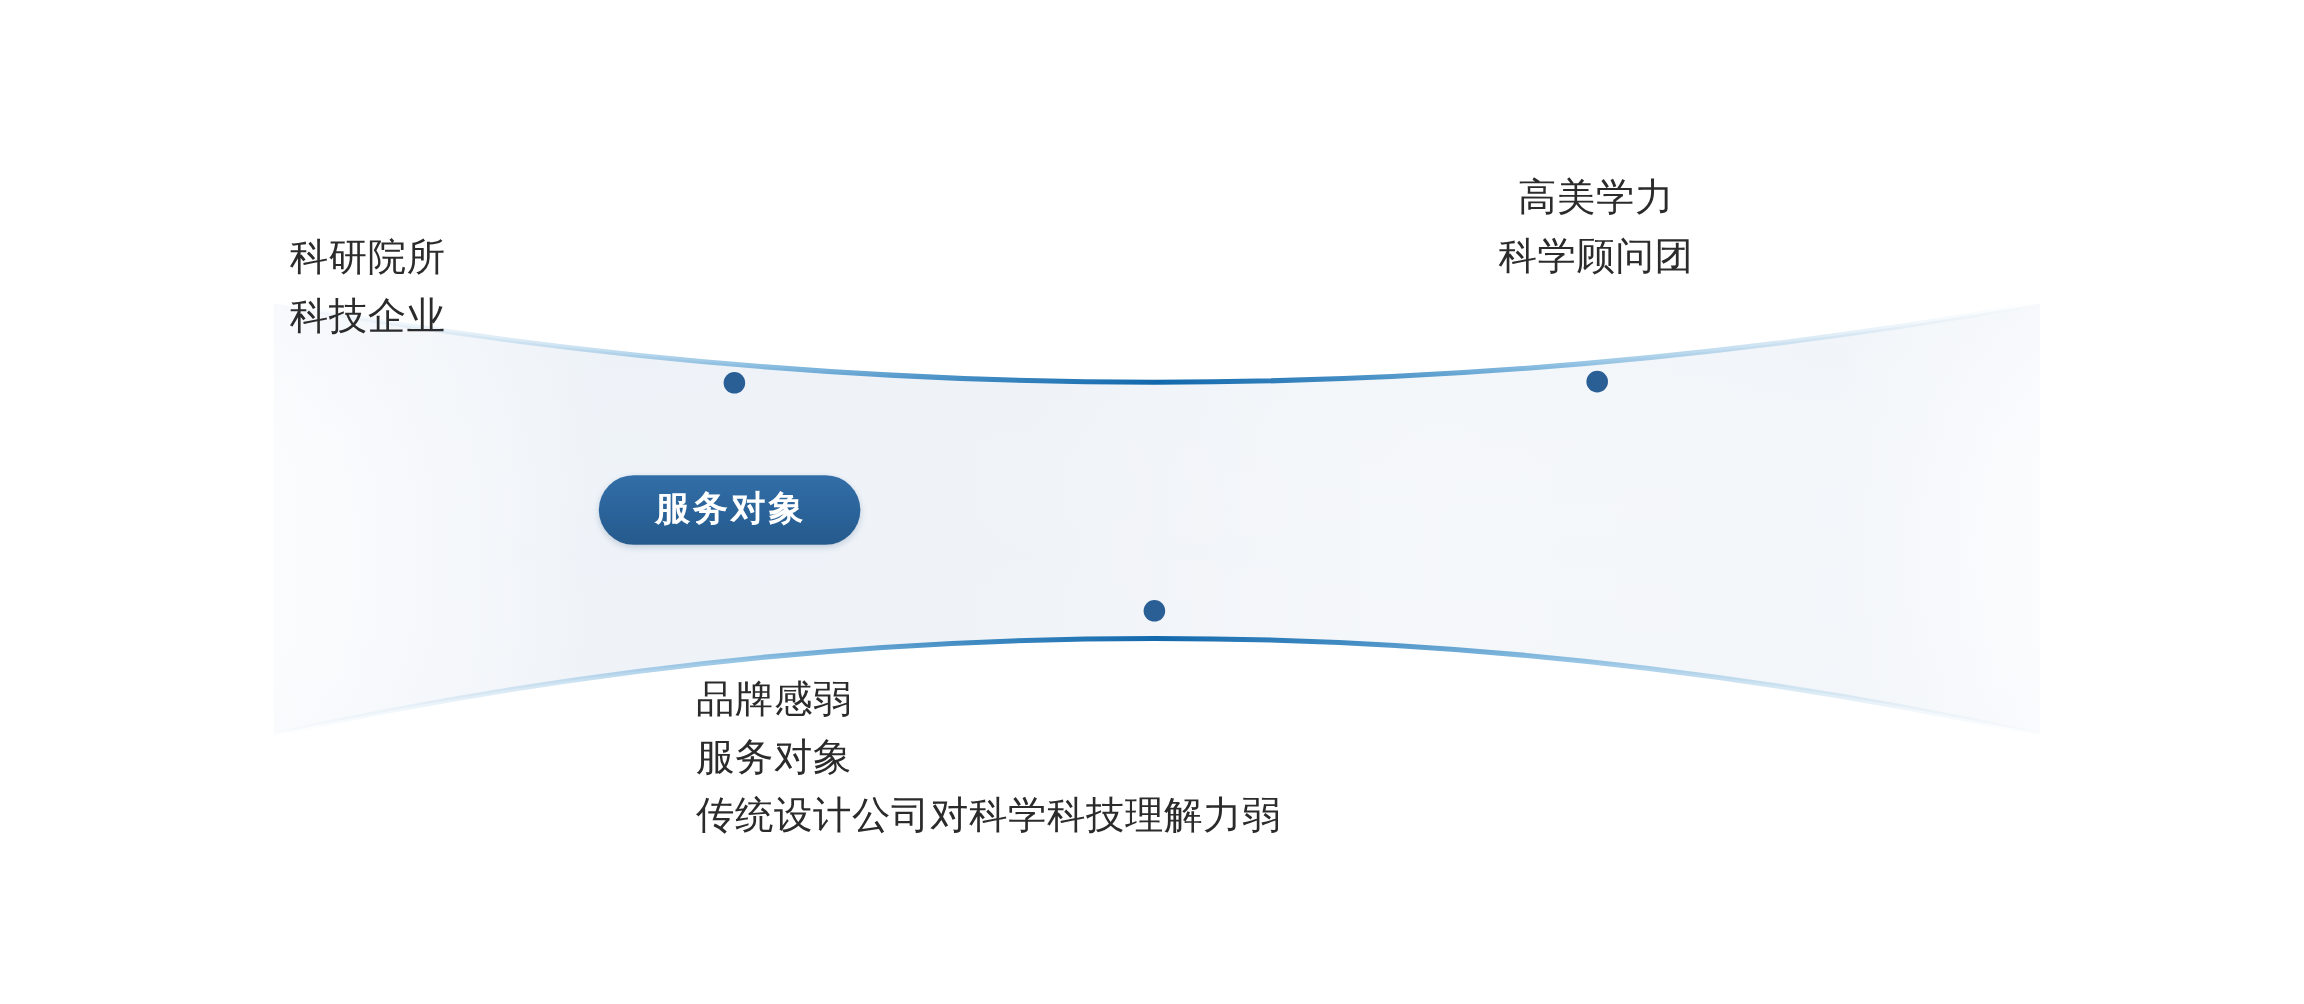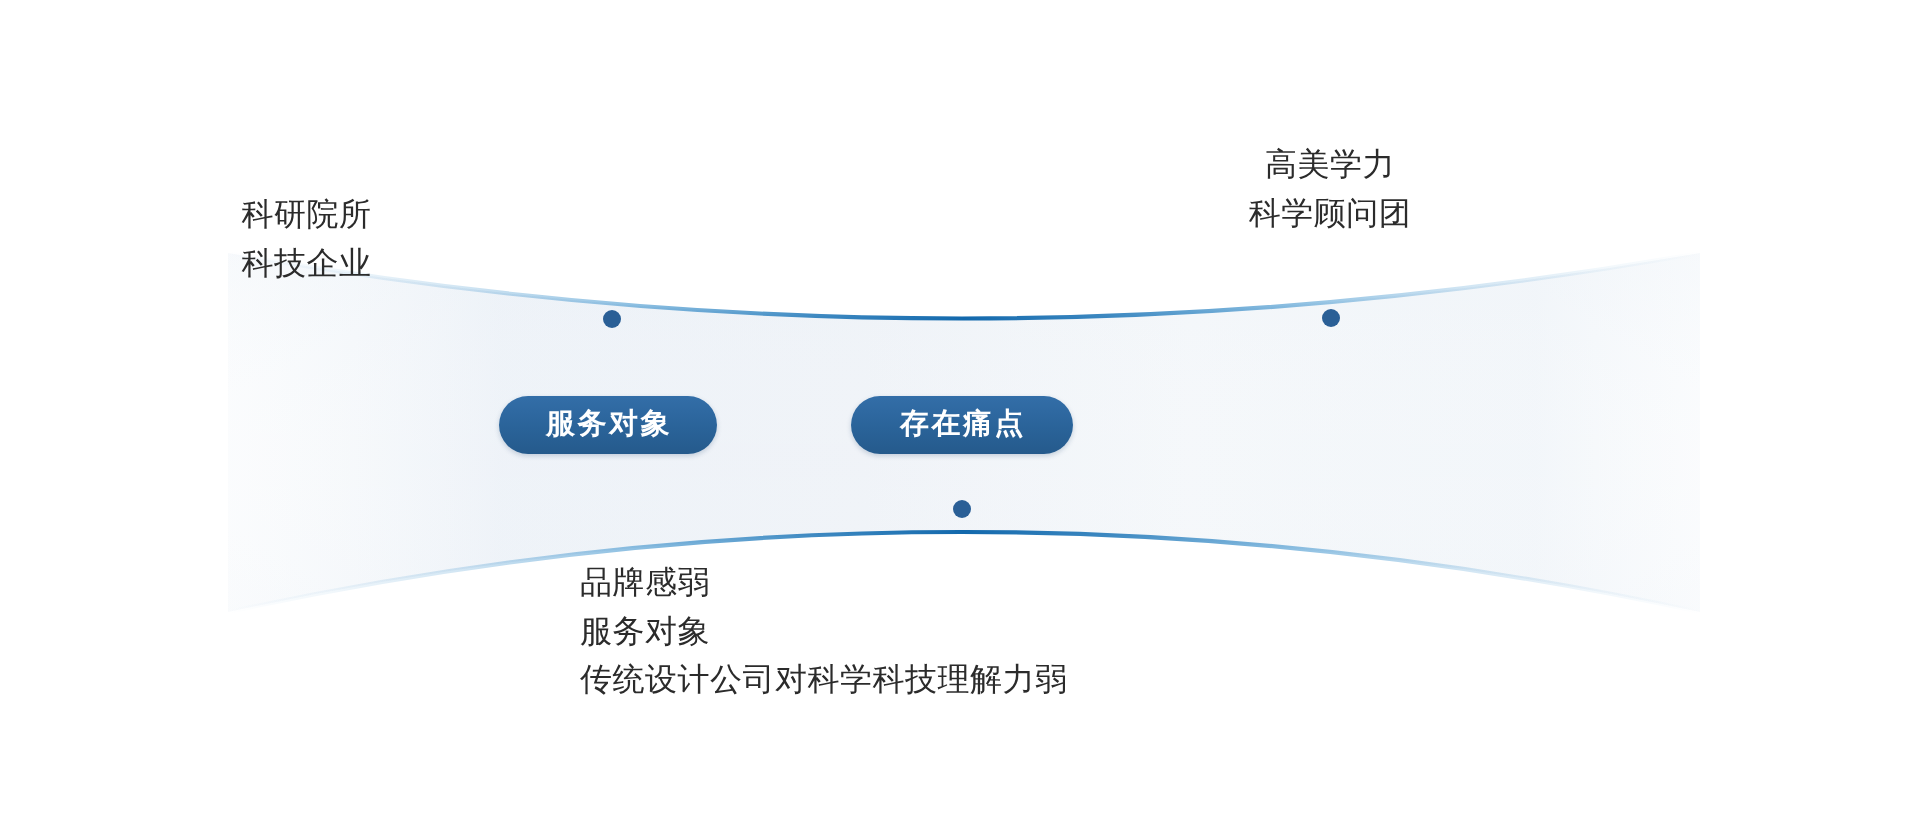--- a/index.html
+++ b/index.html
@@ -173,18 +173,15 @@
   <div class="label-group" id="label-pain">
     <span class="label-line">品牌感弱</span>
     <span class="label-line">服务对象</span>
     <span class="label-line">传统设计公司对科学科技理解力弱</span>
   </div>
 
   <div class="pill" id="pill-service">
     <span class="pill-text">服务对象</span>
   </div>
 
-  <div class="pill" id="pill-pain">
-    <span class="pill-text">存在痛点</span>
-  </div>
 
 
 </div>
 
 </body></html>

